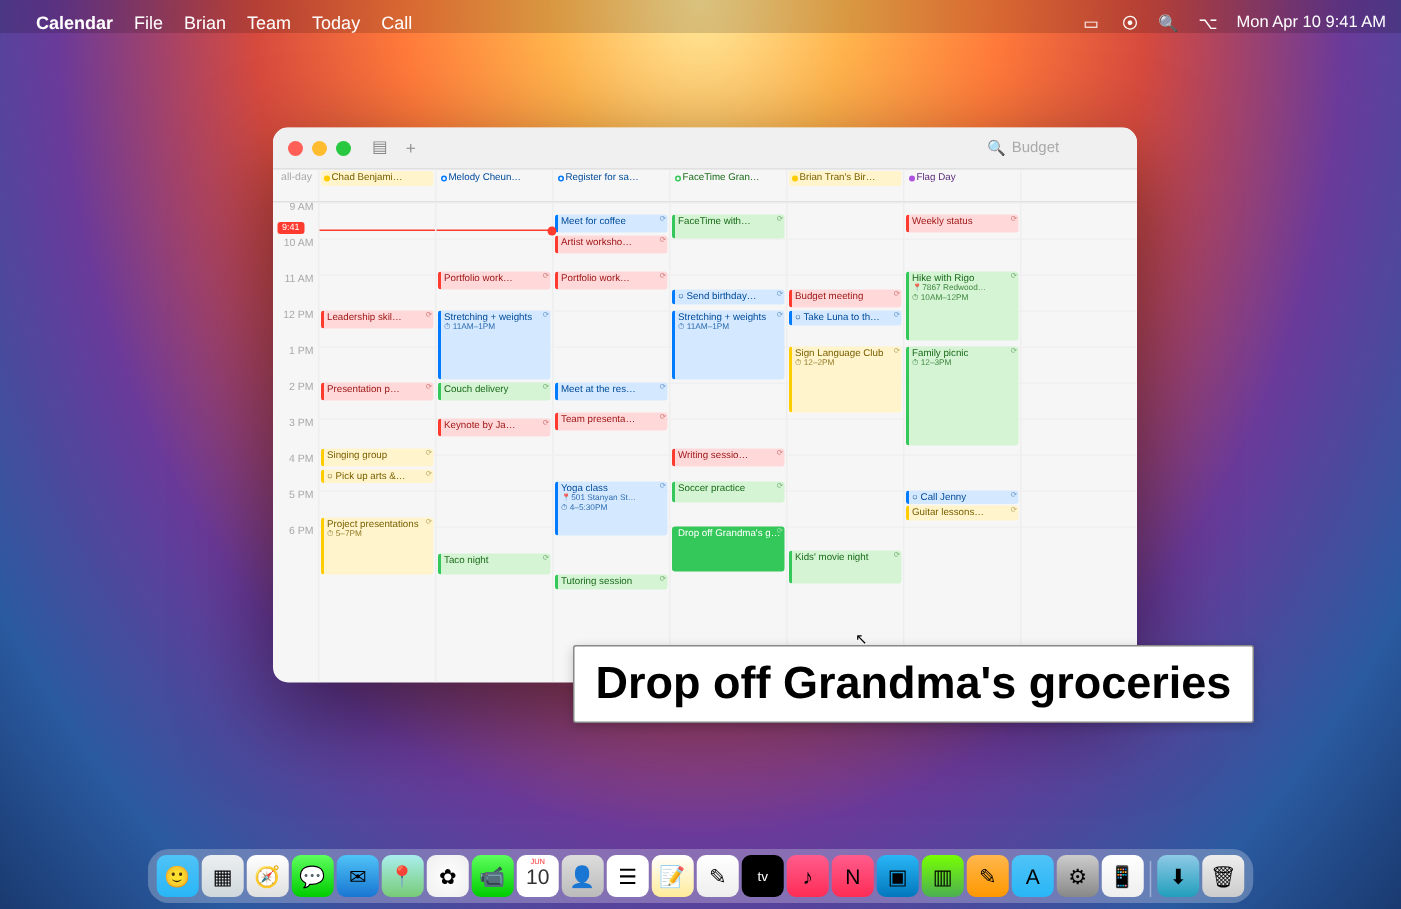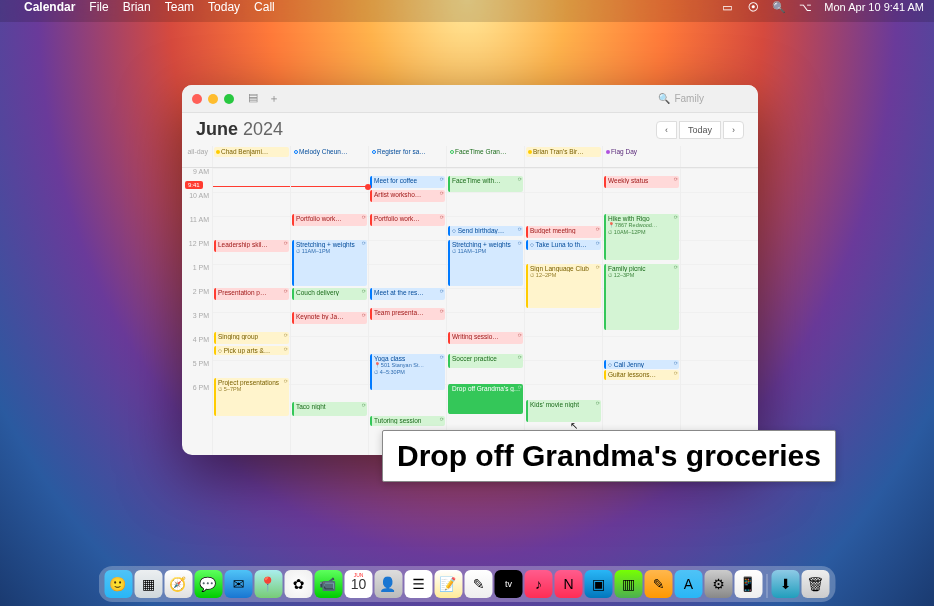--- a/index.html
+++ b/index.html
@@ -1,18 +1,18 @@
 <!DOCTYPE html>
 <html><head>
 <meta charset="utf-8">
 <style>
 *{margin:0;padding:0;box-sizing:border-box;font-family:-apple-system,BlinkMacSystemFont,"Helvetica Neue",sans-serif}
 body{width:934px;height:606px;overflow:hidden;position:relative}
 .desktop{width:100%;height:100%;background:radial-gradient(ellipse at 50% 0%,#ffe89a 0%,#ffb34c 15%,#ff7a3a 30%,#d64a3e 45%,#6a3a9a 65%,#2a5aa0 85%,#1a3a70 100%);position:relative}
-.menubar{position:absolute;top:0;left:0;right:0;height:22px;background:rgba(0,0,0,.15);backdrop-filter:blur(20px);display:flex;align-items:flex-start;padding:0 10px;font-size:12px;color:#fff;justify-content:space-between}
+.menubar{position:absolute;top:0;left:0;right:0;height:22px;background:rgba(0,0,0,.15);backdrop-filter:blur(20px);display:flex;align-items:flex-end;padding:0 10px;font-size:12px;color:#fff;justify-content:space-between}
 .menubar-left,.menubar-right{display:flex;align-items:center;gap:14px}
 .menubar-left .apple{font-size:14px}
 .menubar-left span{cursor:default}
 .menubar-right{gap:12px;font-size:11px}
 .menubar-right .ico{width:14px;height:14px;display:inline-flex;align-items:center;justify-content:center}
 .cal-window{position:absolute;left:182px;top:85px;width:576px;height:370px;background:#f6f6f6;border-radius:10px;box-shadow:0 20px 60px rgba(0,0,0,.5);overflow:hidden;display:flex;flex-direction:column}
 .titlebar{height:28px;display:flex;align-items:center;padding:0 10px;background:#f0f0f0;border-bottom:1px solid #e0e0e0;position:relative}
 .traffic{display:flex;gap:6px}
 .traffic div{width:10px;height:10px;border-radius:50%}
 .tl-close{background:#ff5f57}.tl-min{background:#febc2e}.tl-max{background:#28c840}
@@ -120,34 +120,24 @@
         <div class="tl-close"></div>
         <div class="tl-min"></div>
         <div class="tl-max"></div>
       </div>
       <div class="tb-icons">
         <span>▤</span>
         <span>＋</span>
       </div>
       <div class="search">
         <span>🔍</span>
-        <span>Family</span>
+        <span>Budget</span>
       </div>
     </div>
 
-    <div class="cal-header">
-      <div class="cal-title">
-        <span>June</span> <span class="year">2024</span>
-      </div>
-      <div class="nav-btns">
-        <button>‹</button>
-        <button class="today">Today</button>
-        <button>›</button>
-      </div>
-    </div>
 
 
     <div class="allday-row">
       <div class="allday-label">all-day</div>
       <div class="allday-cell">
           <div class="pill c-yellow">
             <span class="dot" style="background:#ffcc00"></span>
             <span>Chad Benjami…</span>
           </div>
         </div>

